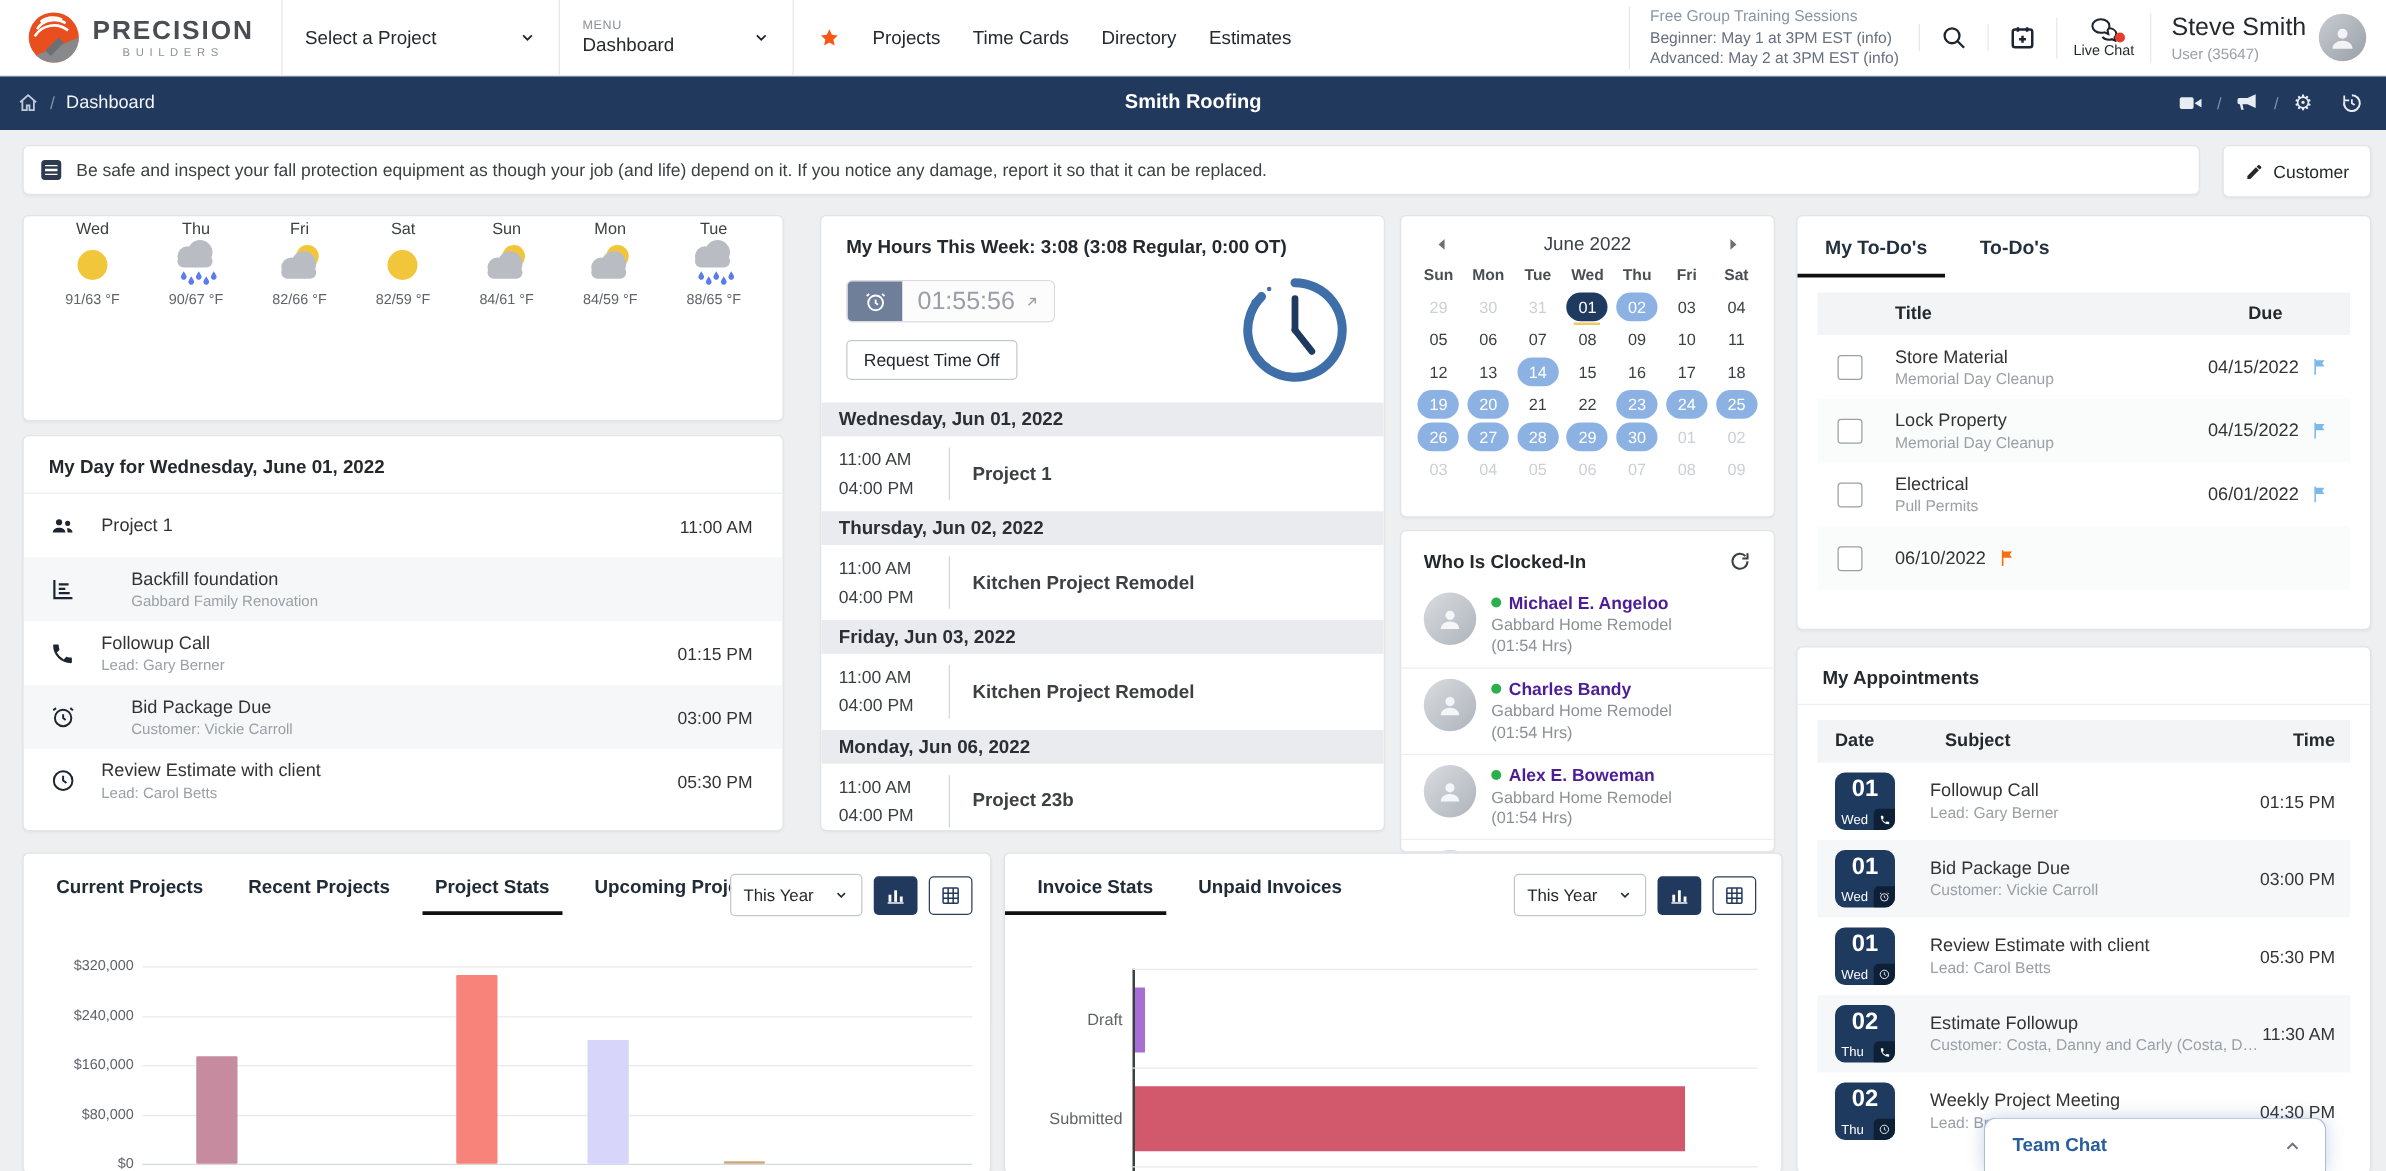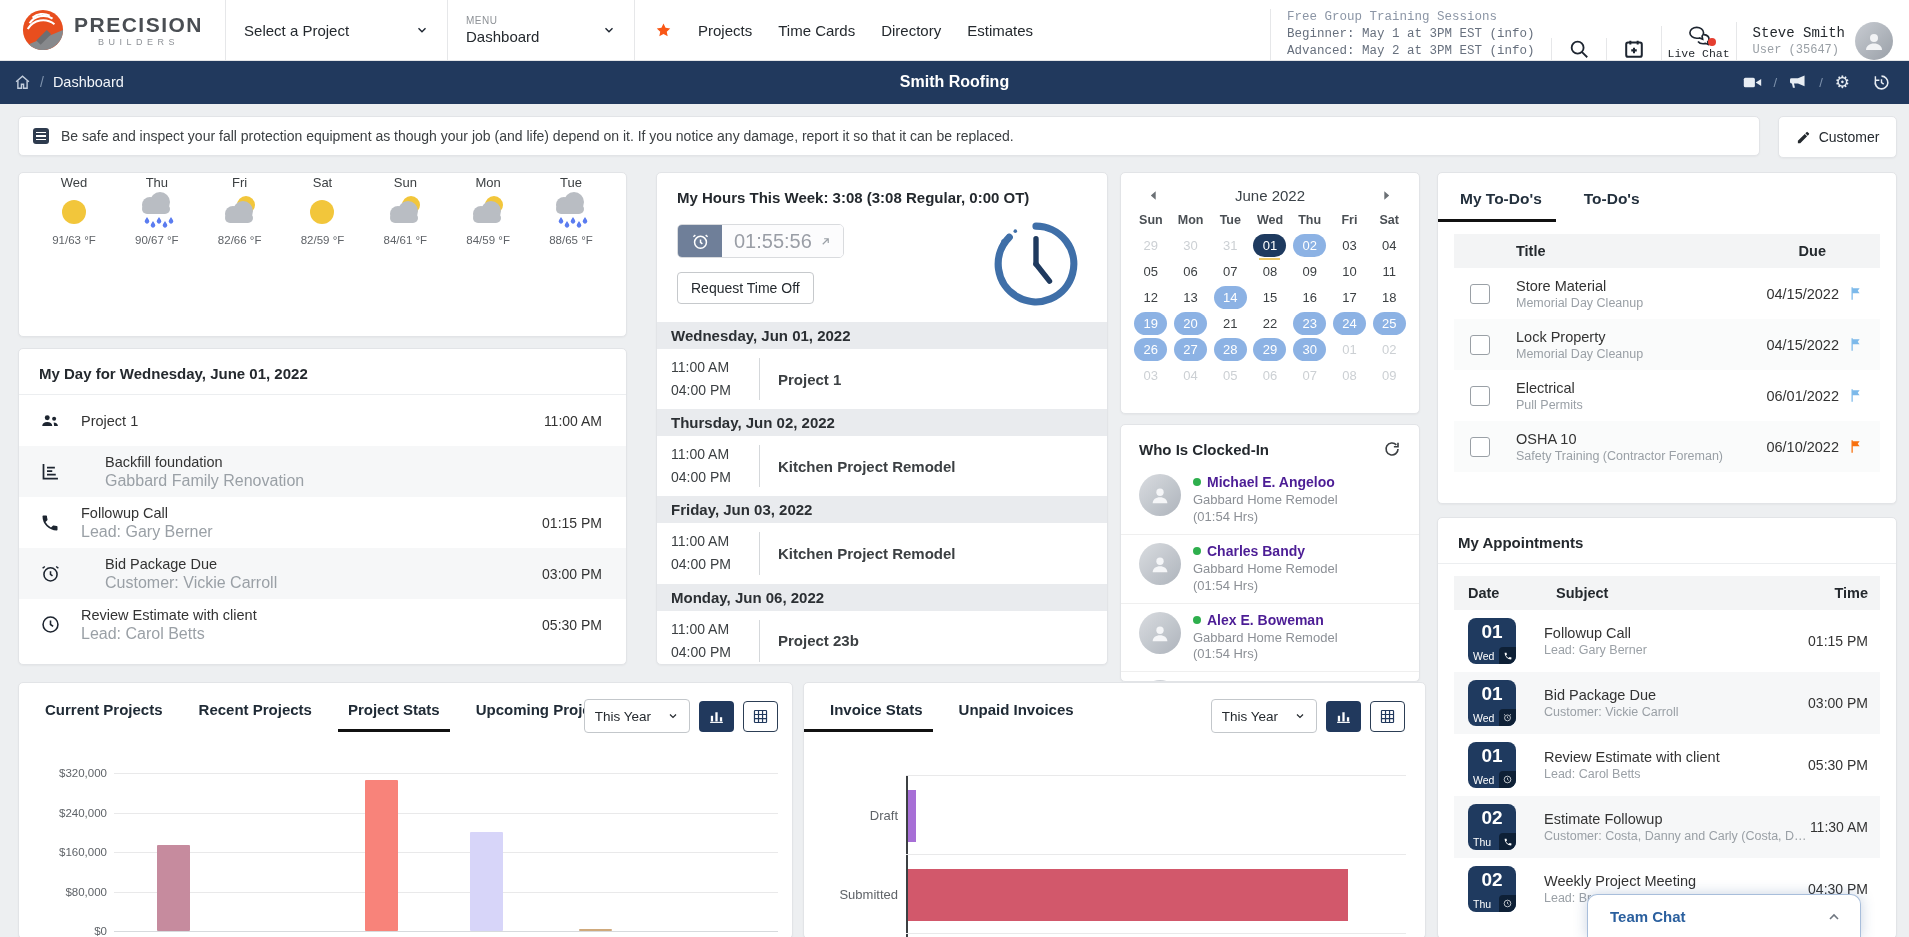--- a/index.html
+++ b/index.html
@@ -16,32 +16,32 @@
   .brand-text{display:flex;flex-direction:column;align-items:center;line-height:1;}
   .brand-top{font-size:21px;font-weight:bold;letter-spacing:1.5px;color:#4a4e53;}
   .brand-bot{font-size:9px;letter-spacing:4.5px;color:#8d9196;margin-top:3px;}
   .proj-select{width:185px;justify-content:space-between;cursor:pointer;}
   .proj-select span{font-size:15px;color:#24292e;}
   .menu-block{width:150px;justify-content:space-between;cursor:pointer;}
   .menu-label{font-size:10px;color:#8d9196;letter-spacing:.5px;}
   .menu-value{font-size:15px;color:#24292e;font-weight:500;margin-top:2px;}
   .nav-links{gap:26px;border-right:none;padding-left:20px;}
   .nav-link{font-size:15px;color:#24292e;cursor:pointer;}
-  .tn-right{margin-left:auto;display:flex;align-items:flex-end;font-family:Liberation Mono, monospace;}
+  .tn-right{margin-left:auto;display:flex;align-items:center;}
   .training{flex-direction:column;align-items:flex-start;justify-content:center;display:flex;
     padding:0 16px;border-left:1px solid #e6e7e9;line-height:1.35;}
   .training .t1{font-size:12.5px;color:#8b95a5;}
   .training .t2{font-size:12.5px;color:#67707e;}
   .tn-icon-btn{width:54px;display:flex;align-items:center;justify-content:center;
     border-left:1px solid #e6e7e9;cursor:pointer;color:#1d2530;}
   .livechat{width:74px;flex-direction:column;gap:1px;position:relative;}
   .livechat .lbl{font-size:11.5px;color:#24292e;}
   .red-dot{position:absolute;top:12px;right:20px;width:8px;height:8px;border-radius:50%;background:#e53e30;}
   .userbox{display:flex;align-items:center;gap:10px;border-left:1px solid #e6e7e9;padding:0 16px;cursor:pointer;}
-  .user-name{font-size:14px;color:#24292e;}
+  .user-name{font-size:20px;color:#24292e;}
   .user-role{font-size:12px;color:#9aa0a6;margin-top:2px;}
   .avatar{width:38px;height:38px;border-radius:50%;background:linear-gradient(135deg,#c8ccd2,#9aa0a8);
     display:flex;align-items:center;justify-content:center;overflow:hidden;}
 
   
   .crumbbar{position:absolute;left:0;top:60px;width:1909px;height:44px;background:#21395d;
     display:flex;align-items:center;color:#fff;z-index:4;}
   .crumb-left{display:flex;align-items:center;gap:9px;padding-left:14px;}
   .crumb-sep{color:#7f93ad;font-size:14px;}
   .crumb-path{font-size:14.5px;color:#f2f5f9;}
@@ -71,21 +71,21 @@
   .wd-label{font-size:13px;color:#3c4043;margin-bottom:1px;}
   .wd-temp{font-size:11.5px;color:#5f6368;margin-top:1px;}
 
   
   .card-myday{left:18px;top:348px;width:607px;height:315px;}
   .md-row{display:flex;align-items:center;height:51px;cursor:pointer;}
   .md-row.alt{background:#f6f7f8;gap:24px;}
   .md-ic{width:62px;display:flex;justify-content:center;color:#1d2530;}
   .md-main{flex:1;min-width:0;}
   .md-title{font-size:14.5px;color:#333;}
-  .md-sub{font-size:16px;color:#9aa0a6;margin-top:2px;}
+  .md-sub{font-size:12px;color:#9aa0a6;margin-top:2px;}
   .md-time{font-size:14px;color:#333;padding-right:24px;}
 
   
   .card-hours{left:656px;top:172px;width:450px;height:491px;}
   .timer{display:inline-flex;margin:6px 0 0 20px;height:32px;border:1px solid #d9dbde;border-radius:5px;overflow:hidden;cursor:pointer;}
   .timer-ic{width:44px;background:#6f7f99;color:#fff;display:flex;align-items:center;justify-content:center;}
   .timer-val{display:flex;align-items:center;gap:8px;background:#fcfcfd;padding:0 12px;
     font-size:20px;color:#9a9ea6;}
   .rto-btn{display:inline-block;margin:14px 0 0 20px;padding:7px 13px;border:1px solid #c6c9cc;border-radius:4px;
     background:#fff;font-size:14px;color:#24292e;cursor:pointer;}
@@ -850,24 +850,20 @@
             <span class="todo-due">06/01/2022</span>
             <span class="todo-flag ic" style="color:#7cb9ea">
               <svg width="15" height="17" viewBox="0 0 24 24">
                 <path d="M5 2v20" stroke="currentColor" stroke-width="2"></path>
                 <path d="M5 3.5h12l-3 4 3 4H5z" fill="currentColor"></path>
               </svg>
             </span>
           </div>
           <div class="todo-row alt">
             <span class="cb"></span>
-            <span class="todo-main">
-              <div class="todo-title">OSHA 10</div>
-              <div class="todo-sub">Safety Training (Contractor Foreman)</div>
-            </span>
             <span class="todo-due">06/10/2022</span>
             <span class="todo-flag ic" style="color:#f8700d">
               <svg width="15" height="17" viewBox="0 0 24 24">
                 <path d="M5 2v20" stroke="currentColor" stroke-width="2"></path>
                 <path d="M5 3.5h12l-3 4 3 4H5z" fill="currentColor"></path>
               </svg>
             </span>
           </div>
         </div>
     </div>

